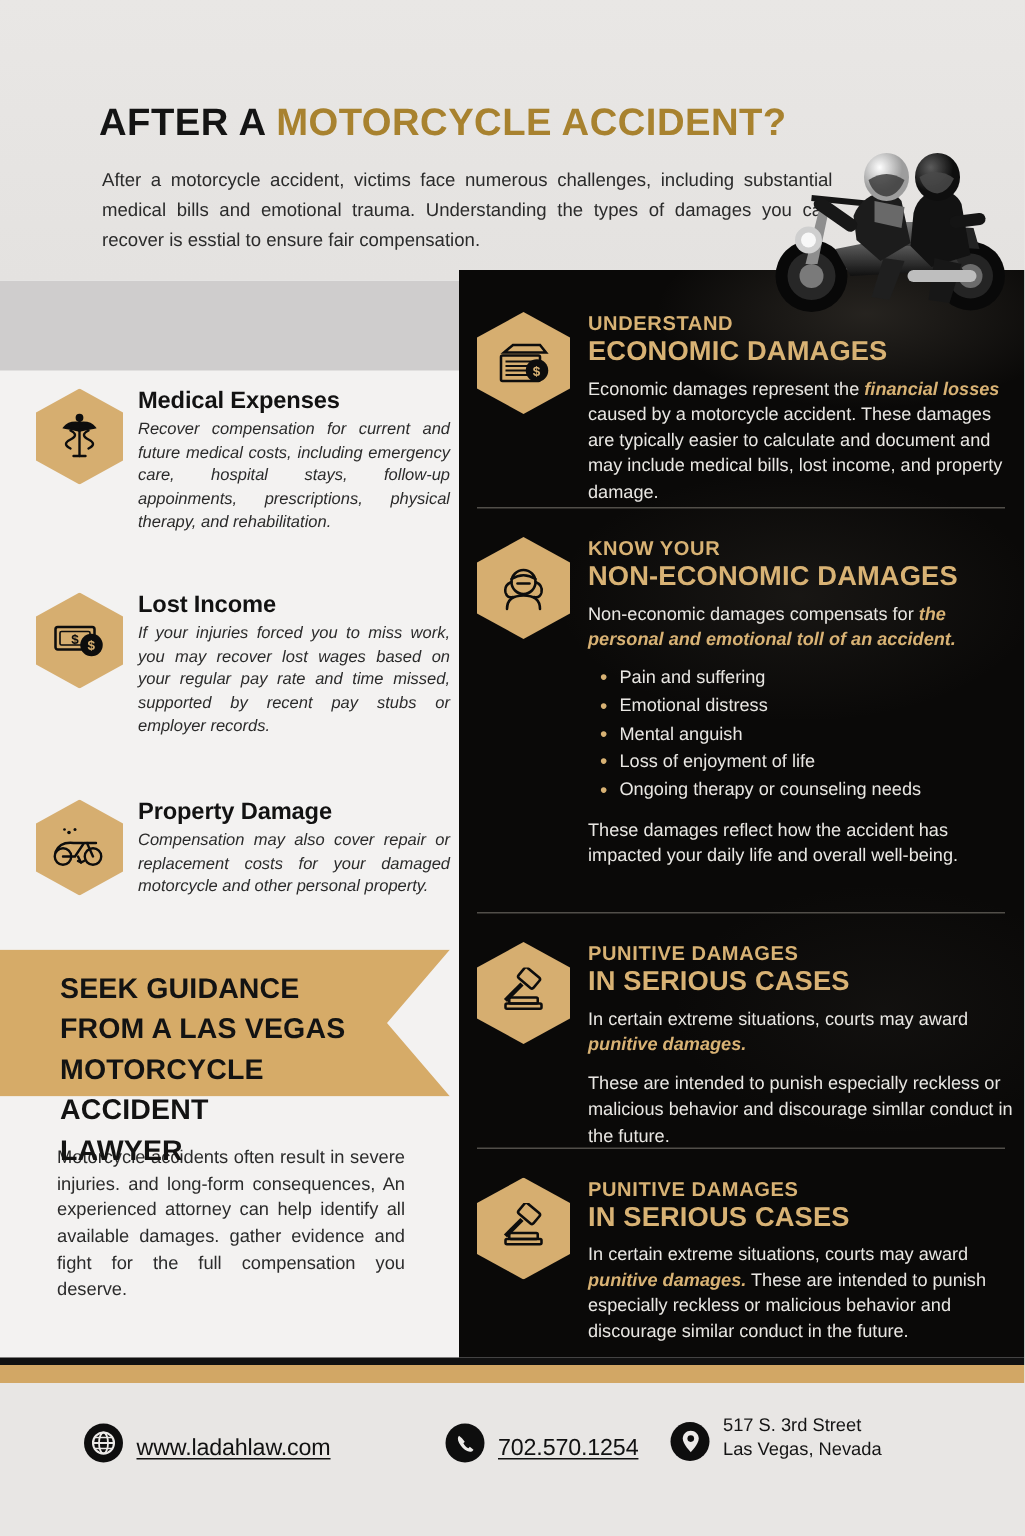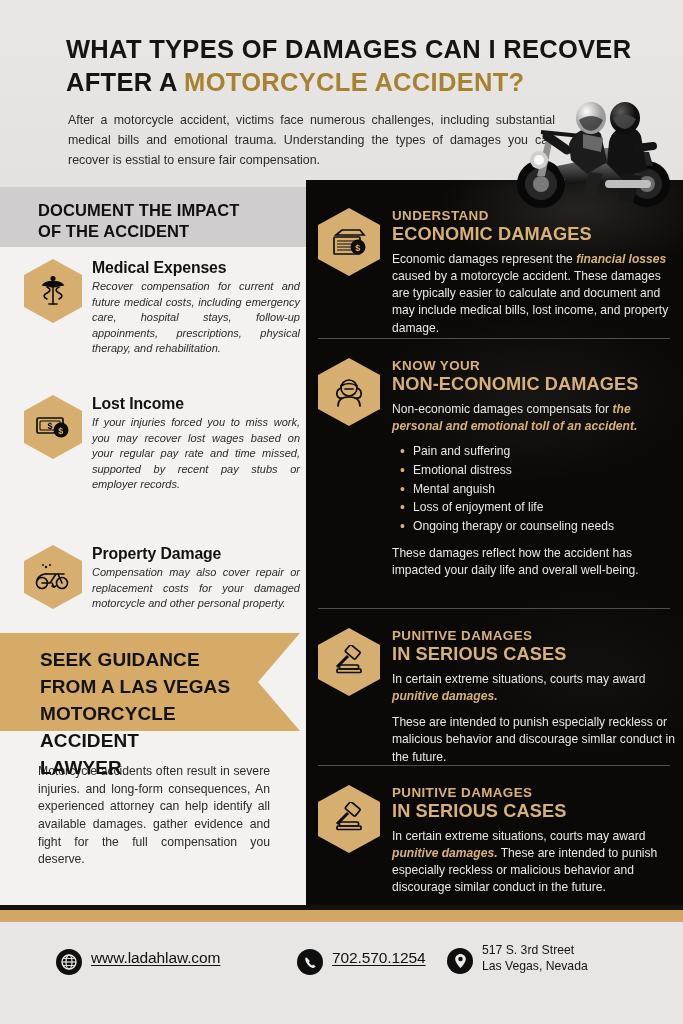--- a/index.html
+++ b/index.html
@@ -227,21 +227,21 @@
     left: 0; top: 910px; width: 683px; height: 12px;
     background: #d2a765;
   }
   .footer {
     position: absolute;
     left: 0; top: 922px; width: 683px; height: 102px;
     background: #e8e6e4;
   }
   .fitem {
     position: absolute;
-    display: flex; align-items: flex-start; gap: 9px;
+    display: flex; align-items: flex-end; gap: 9px;
   }
   .fcircle {
     width: 26px; height: 26px; border-radius: 50%;
     background: #0e0e0e;
     display: flex; align-items: center; justify-content: center;
     flex: 0 0 26px;
   }
   .flink {
     font-size: 15.5px;
     color: #111;
@@ -255,21 +255,21 @@
     line-height: 1.28;
   }
 </style>
 </head>
 <body>
 
 <div id="page">
 
   <div class="header">
     <div class="header-title">
-      <span>WHAT TYPES OF DAMAGES CAN I RECOVER</span><br>
+      <br>
       <span>AFTER A </span><span class="gold">MOTORCYCLE ACCIDENT?</span>
     </div>
     <div class="header-sub">After a motorcycle accident, victims face numerous challenges, including substantial  medical  bills  and  emotional  trauma. Understanding the types of damages you can recover is esstial to ensure fair compensation.</div>
   </div>
 
   <svg class="moto-photo" viewBox="0 0 190 120">
     <defs>
       <linearGradient id="bodyg" x1="0" y1="0" x2="0" y2="1">
         <stop offset="0" stop-color="#6e6e6e"></stop>
           <stop offset="1" stop-color="#181818"></stop>
@@ -317,24 +317,20 @@
     <ellipse cx="128" cy="30" rx="15" ry="16" fill="url(#helmg2)"></ellipse>
     <path d="M116 30 q12 -7 23 1 q-4 9 -11 10 q-9 -1 -12 -11z" fill="#4d4d4d" opacity=".85"></path>
     <path d="M126 84 L122 112 L136 114 L144 88 Z" fill="#1f1f1f"></path>
     <path d="M140 60 L156 58" stroke="#1c1c1c" stroke-width="8" stroke-linecap="round" fill="none"></path>
 
     <rect x="108" y="92" width="46" height="8" rx="4" fill="#b9b9b9"></rect>
   </svg>
 
   <div class="left-col">
     <div class="left-head-band"></div>
-    <div class="left-head-title">
-      <span>DOCUMENT THE IMPACT</span><br>
-      <span>OF THE ACCIDENT</span>
-    </div>
 
     <div class="lblock" style="top:72px;">
       <div class="hexwrap">
         <div class="hex">
           <svg width="34" height="34" viewBox="0 0 34 34">
             <g stroke="#0d0d0d" stroke-width="1.6" fill="none" stroke-linecap="round">
               <line x1="17" y1="4" x2="17" y2="30"></line>
               <circle cx="17" cy="4.5" r="1.8" fill="#0d0d0d"></circle>
               <path d="M17 8 q-7 -1 -10 3 q6 1 10 2" fill="#0d0d0d"></path>
               <path d="M17 8 q7 -1 10 3 q-6 1 -10 2" fill="#0d0d0d"></path>
@@ -362,21 +358,21 @@
             <text x="23.3" y="21.5" font-family="Liberation Sans, sans-serif" font-size="9" font-weight="700" fill="#d6ae70">$</text>
           </svg>
         </div>
       </div>
       <div class="btext">
         <h3>Lost Income</h3>
         <p>If your injuries forced you to miss work, you may recover lost wages based on your regular pay rate and time missed, supported by recent pay stubs or employer records.</p>
       </div>
     </div>
 
-    <div class="lblock" style="top:358px;">
+    <div class="lblock" style="top:346px;">
       <div class="hexwrap">
         <div class="hex">
           <svg width="38" height="30" viewBox="0 0 38 30">
             <g stroke="#0d0d0d" stroke-width="1.6" fill="none" stroke-linecap="round">
               <circle cx="8" cy="21" r="5.5"></circle>
               <circle cx="28" cy="21" r="5.5"></circle>
               <path d="M8 21 L16 21 L22 12 L30 12"></path>
               <path d="M28 21 L24 12"></path>
               <path d="M3 18 q3 -7 12 -6 l6 0"></path>
               <path d="M18 21 l2 4"></path>

